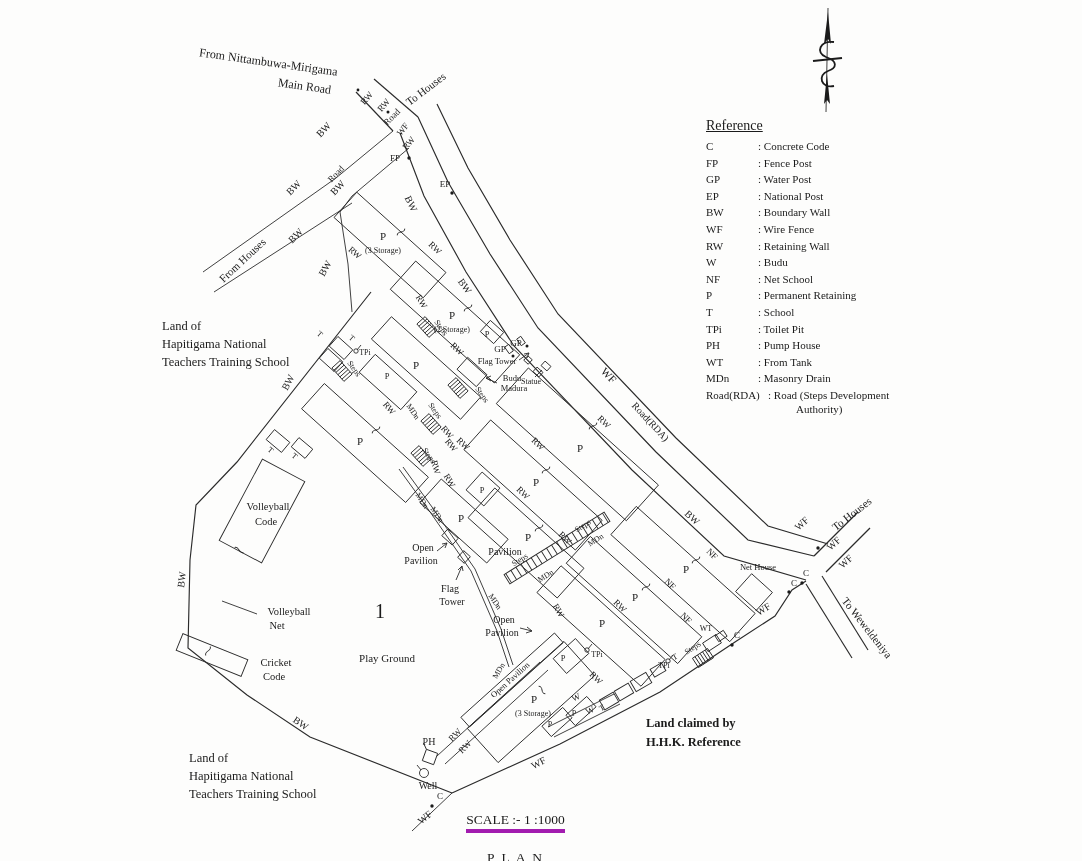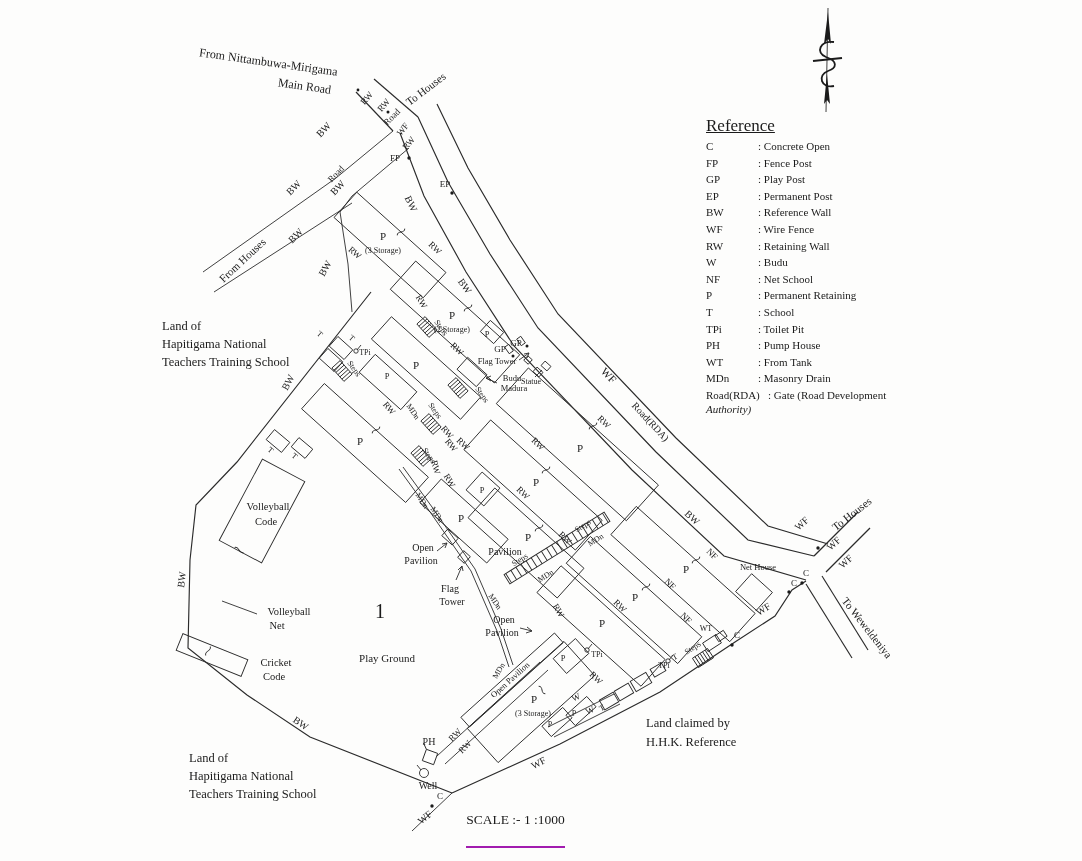--- a/index.html
+++ b/index.html
@@ -7,30 +7,30 @@
     font-family:"Liberation Serif",serif;color:#1b1b1b;}
   svg{position:absolute;left:0;top:0;}
   svg text{font-family:"Liberation Serif",serif;fill:#1b1b1b;text-anchor:middle;}
   .f8{font-size:8px}.f85{font-size:8.5px}.f9{font-size:9px}.f10{font-size:10px}
   .f105{font-size:10.5px}.f11{font-size:11px}.f12{font-size:12px}.f20{font-size:20px}
   .ln{stroke:#2b2b2b;fill:none;stroke-width:.9}
   .lnb{stroke:#2b2b2b;fill:none;stroke-width:1.15}
   .fl{fill:#1b1b1b;stroke:none}
   .overlay{position:absolute;}
   #legend{left:706px;top:120px;width:205px;font-size:11px;line-height:12px;}
-  #legend .lg-title{text-decoration:underline;margin-bottom:8px;font-size:17px;}
+  #legend .lg-title{text-decoration:underline;margin-bottom:8px;font-size:14px;}
   #legend .lg-row{display:grid;grid-template-columns:52px 1fr;margin-bottom:4.6px;}
   #legend .lg-row-wide{display:grid;grid-template-columns:62px 1fr;margin-bottom:2px;}
-  #legend .lg-cont{font-style:italic;}
+  #legend .lg-cont{margin-left:90px;}
   .land-block{font-size:12.5px;line-height:18px;margin-left:12px;}
   #land-a{left:150px;top:317px;}
   #land-b{left:177px;top:749px;}
-  #land-claimed{left:646px;top:714px;font-size:12.5px;line-height:18.5px;}
+  #land-claimed{left:646px;top:714px;font-size:12.5px;line-height:18.5px;font-weight:bold;}
   #scale-block{left:428px;top:812px;width:175px;text-align:center;font-size:13.5px;}
-  #scale-block .u{display:inline-block;border-bottom:2px solid #a21caf;padding-bottom:18px;}
+  #scale-block .u{display:inline-block;border-bottom:4px solid #a21caf;padding-bottom:1px;}
   #scale-block .plan-line{margin-top:17px;letter-spacing:2px;}
 </style>
 </head>
 <body>
 
 <div id="plan-root">
 
 <svg width="1082" height="861" viewBox="0 0 1082 861">
   <defs>
     <g id="hstep">
@@ -414,37 +414,37 @@
 
   <text class="f85" x="758" y="570">Net House</text>
   <text class="f10" x="429" y="745">PH</text>
   <text class="f10" x="428" y="789">Well</text>
 </svg>
 
 <div id="legend" class="overlay">
   <div class="lg-title">Reference</div>
   <div class="lg-row">
         <span>C</span>
-        <span>: Concrete Open</span>
+        <span>: Concrete Code</span>
       </div>
   <div class="lg-row">
         <span>FP</span>
         <span>: Fence Post</span>
       </div>
   <div class="lg-row">
         <span>GP</span>
-        <span>: Play Post</span>
+        <span>: Water Post</span>
       </div>
   <div class="lg-row">
         <span>EP</span>
-        <span>: Permanent Post</span>
+        <span>: National Post</span>
       </div>
   <div class="lg-row">
         <span>BW</span>
-        <span>: Reference Wall</span>
+        <span>: Boundary Wall</span>
       </div>
   <div class="lg-row">
         <span>WF</span>
         <span>: Wire Fence</span>
       </div>
   <div class="lg-row">
         <span>RW</span>
         <span>: Retaining Wall</span>
       </div>
   <div class="lg-row">
@@ -474,21 +474,21 @@
   <div class="lg-row">
         <span>WT</span>
         <span>: From Tank</span>
       </div>
   <div class="lg-row">
         <span>MDn</span>
         <span>: Masonry Drain</span>
       </div>
   <div class="lg-row-wide">
         <span>Road(RDA)</span>
-        <span>: Gate (Road Development</span>
+        <span>: Road (Steps Development</span>
       </div>
   <div class="lg-cont">Authority)</div>
 </div>
 
 <div id="land-a" class="overlay land-block">
   <div>Land of</div>
   <div>Hapitigama National</div>
   <div>Teachers Training School</div>
 </div>
 <div id="land-b" class="overlay land-block">

